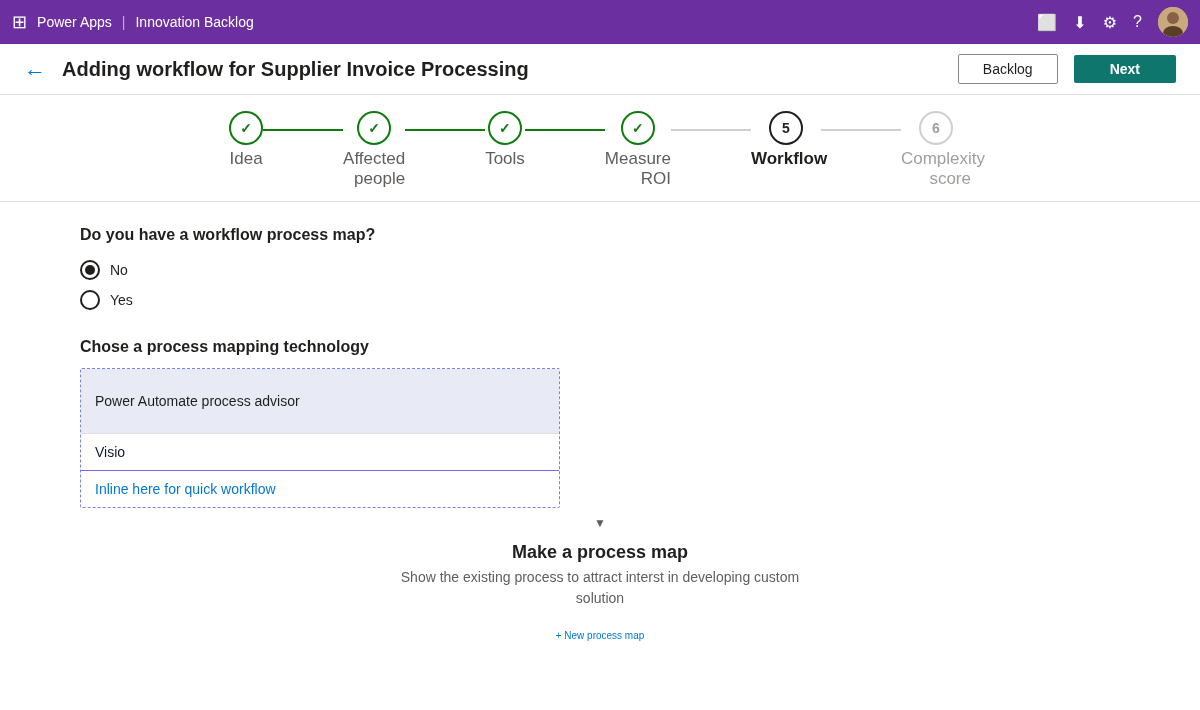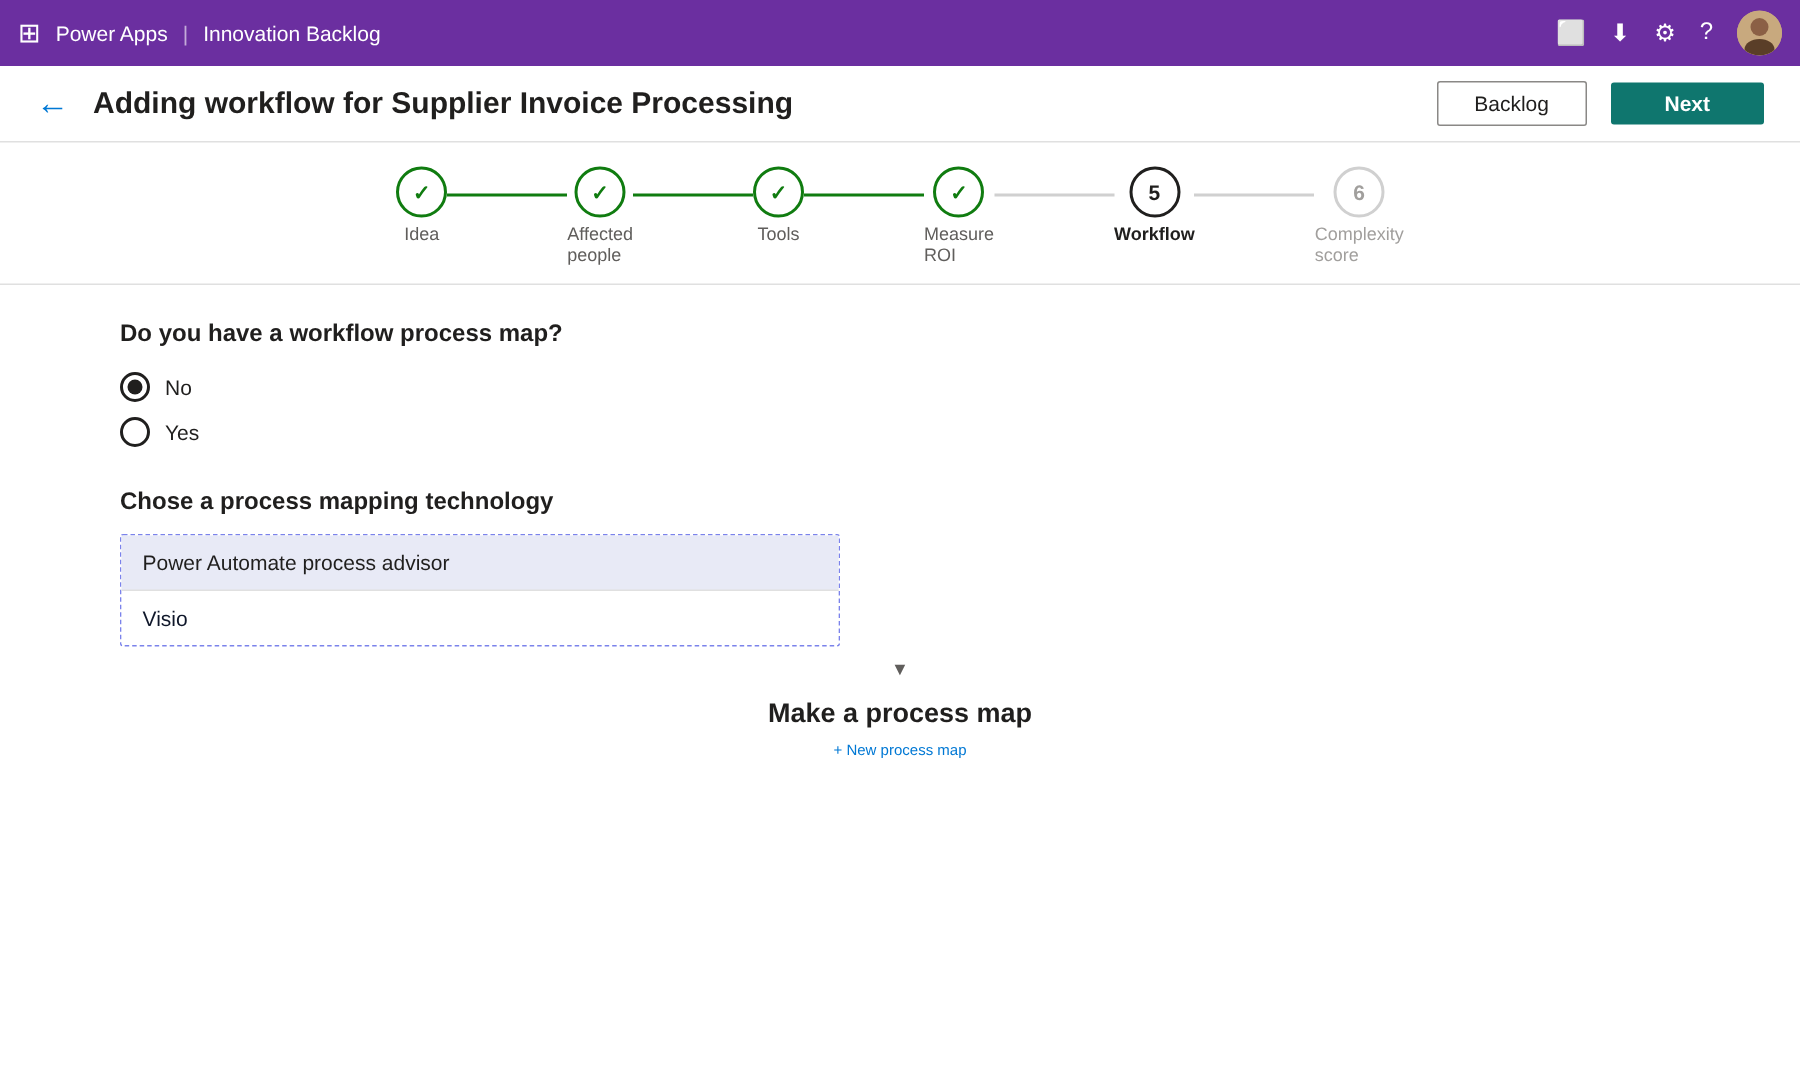--- a/index.html
+++ b/index.html
@@ -111,24 +111,24 @@
       background: #fff;
       border-color: #201f1e;
       color: #201f1e;
       font-weight: 700;
     }
     .step-circle.inactive {
       border-color: #d0d0d0;
       color: #a19f9d;
     }
     .step-label {
-      font-size: 12px;
+      font-size: 17px;
       color: #605e5c;
       margin-top: 4px;
-      text-align: left;
+      text-align: right;
       max-width: 70px;
     }
     .step-label.active { font-weight: 700; color: #201f1e; }
     .step-label.inactive { color: #a19f9d; }
 
     
     .main-content {
       padding: 24px 80px;
     }
 
@@ -180,21 +180,21 @@
     
     .dropdown-container {
       width: 480px;
       border: 1.5px dashed #7b83eb;
       border-radius: 2px;
       background: #fff;
       margin-bottom: 8px;
       position: relative;
     }
     .dropdown-selected {
-      padding: 10px 14px;
+      padding: 24px 14px;
       font-size: 14px;
       color: #201f1e;
       background: #e8eaf6;
       border-bottom: 1px solid #e0e0e0;
       cursor: pointer;
       display: flex;
       align-items: center;
       justify-content: space-between;
     }
     .dropdown-item {
@@ -339,20 +339,24 @@
 
   <div class="section-title">Chose a process mapping technology</div>
 
   <div class="dropdown-container">
     <div class="dropdown-selected">
       <span>Power Automate process advisor</span>
     </div>
     <div class="dropdown-item">
       <span>Visio</span>
     </div>
+    <div class="dropdown-item link-style">
+      <span>Inline here for quick workflow</span>
+    </div>
   </div>
   <div class="dropdown-caret">▼</div>
 
   <div class="process-map-section">
     <div class="process-map-title">Make a process map</div>
+    <div class="process-map-desc">Show the existing process to attract interst in developing custom solution</div>
     <div class="new-process-link">+ New process map</div>
   </div>
 </div>
 
 </body></html>

